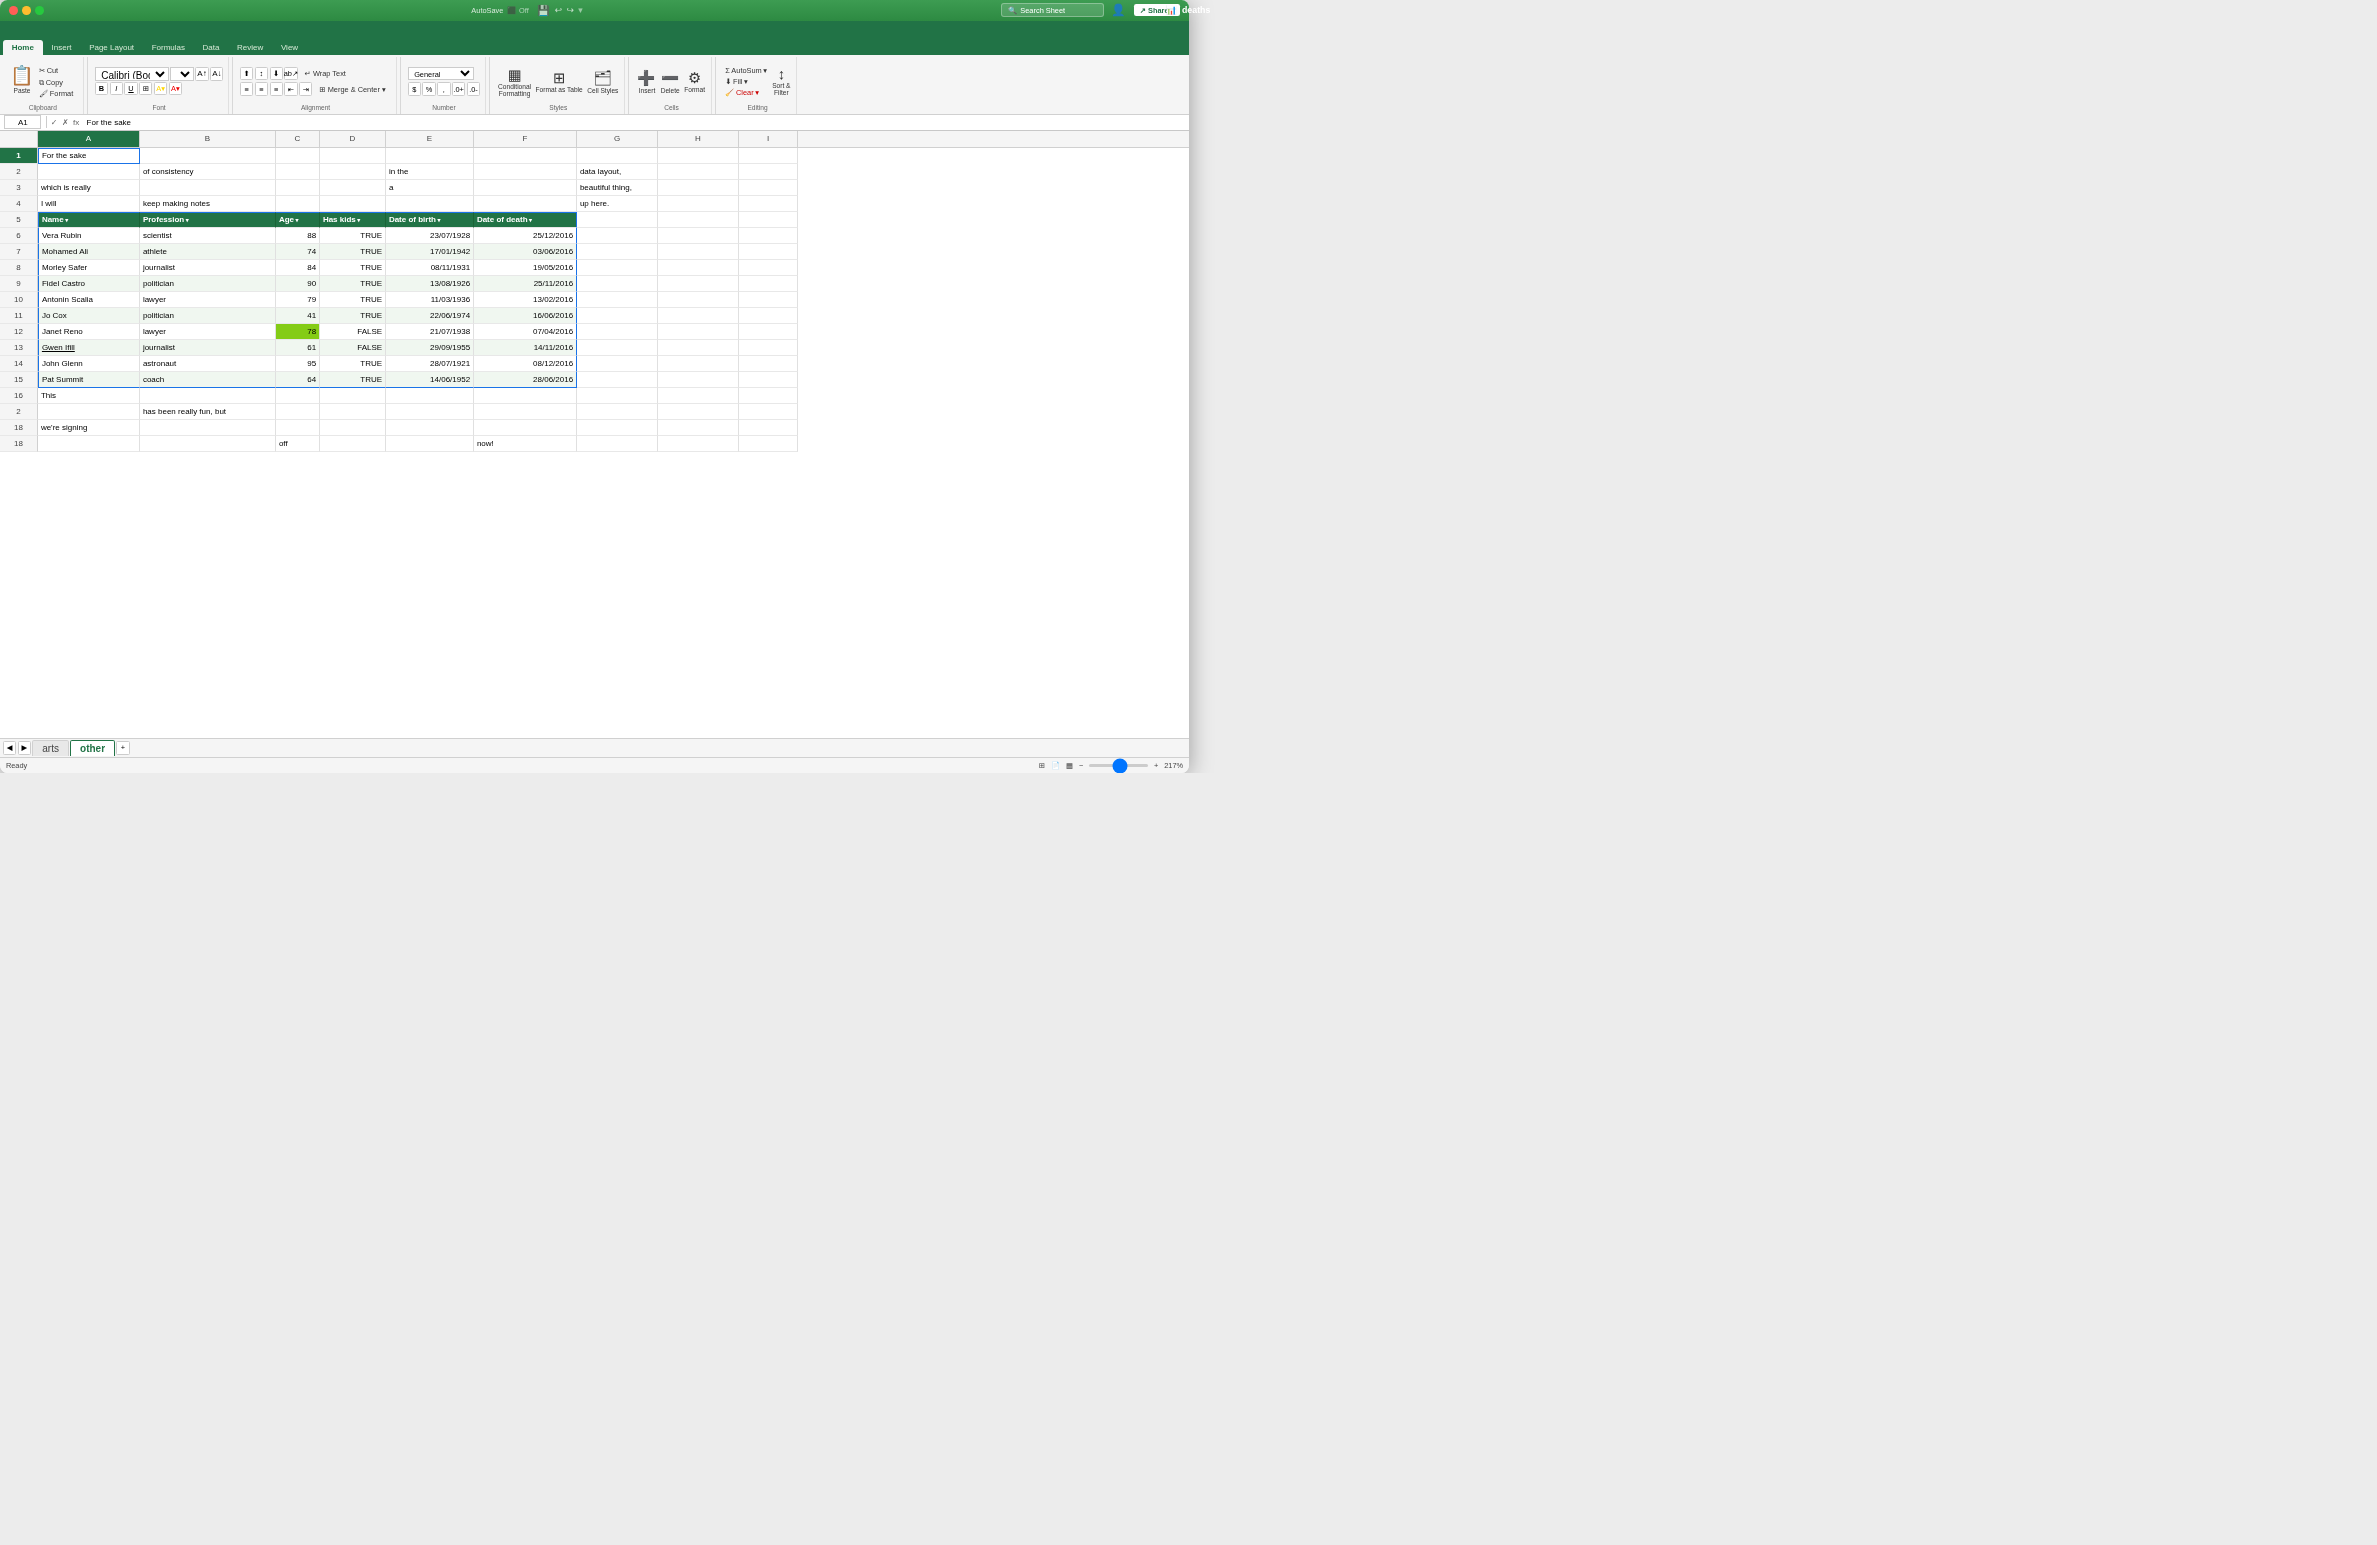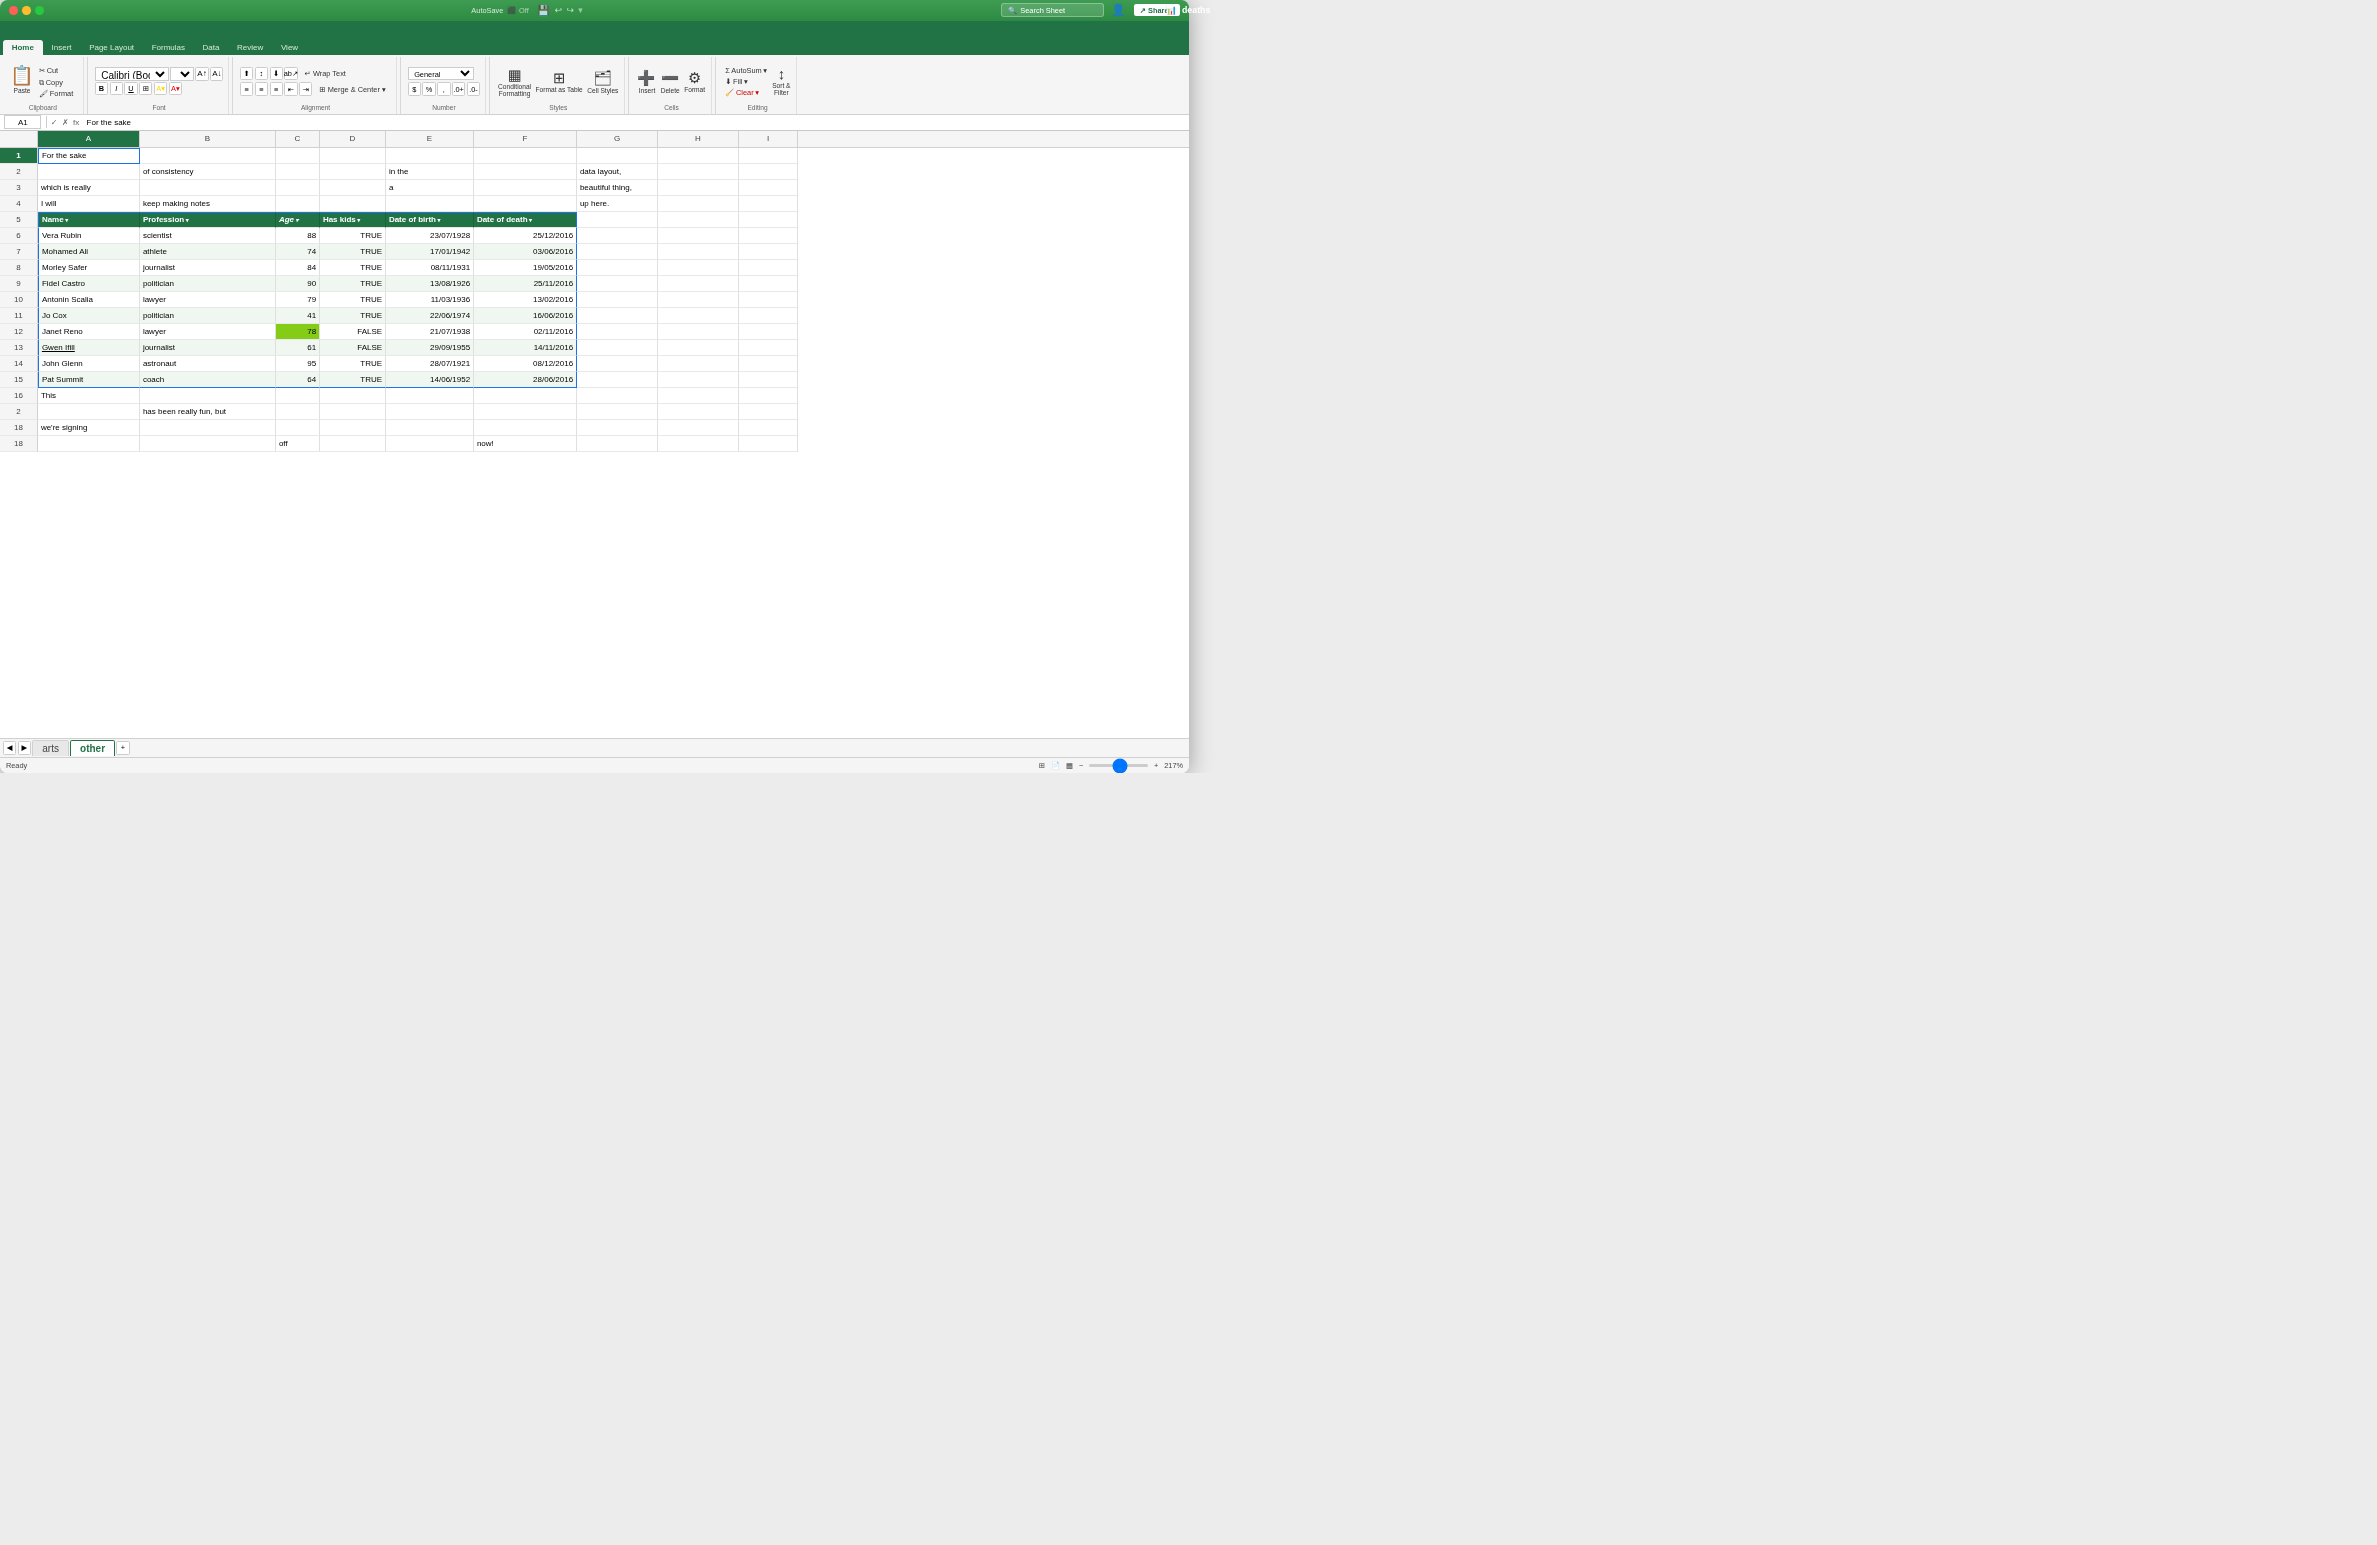--- a/index.html
+++ b/index.html
@@ -411,21 +411,21 @@
         <div class="cell c-f"></div>
         <div class="cell c-g">up here.</div>
         <div class="cell c-h"></div>
         <div class="cell c-i"></div>
       </div>
 
       <div class="grid-row">
         <div class="row-num">5</div>
         <div class="cell c-a table-header" style="border-left:1.5px solid #1a73e8;border-top:1.5px solid #1a73e8;">Name <span class="dropdown-arrow">▾</span></div>
         <div class="cell c-b table-header" style="border-top:1.5px solid #1a73e8;">Profession <span class="dropdown-arrow">▾</span></div>
-        <div class="cell c-c table-header" style="border-top:1.5px solid #1a73e8;font-style:italic;">Age <span class="dropdown-arrow">▾</span></div>
+        <div class="cell c-c table-header" style="border-top:1.5px solid #1a73e8;">Age <span class="dropdown-arrow">▾</span></div>
         <div class="cell c-d table-header" style="border-top:1.5px solid #1a73e8;">Has kids <span class="dropdown-arrow">▾</span></div>
         <div class="cell c-e table-header" style="border-top:1.5px solid #1a73e8;">Date of birth <span class="dropdown-arrow">▾</span></div>
         <div class="cell c-f table-header" style="border-top:1.5px solid #1a73e8;border-right:1.5px solid #1a73e8 !important;">Date of death <span class="dropdown-arrow">▾</span></div>
         <div class="cell c-g"></div>
         <div class="cell c-h"></div>
         <div class="cell c-i"></div>
       </div>
 
       <div class="grid-row">
         <div class="row-num">6</div>
@@ -505,21 +505,21 @@
         <div class="cell c-i"></div>
       </div>
 
       <div class="grid-row">
         <div class="row-num">12</div>
         <div class="cell c-a" style="border-left:1.5px solid #1a73e8;background:#fff;">Janet Reno</div>
         <div class="cell c-b" style="background:#fff;">lawyer</div>
         <div class="cell c-c num" style="background:#84cc16;text-align:right;">78</div>
         <div class="cell c-d num" style="background:#fff;">FALSE</div>
         <div class="cell c-e num" style="background:#fff;">21/07/1938</div>
-        <div class="cell c-f num" style="background:#fff;border-right:1.5px solid #1a73e8 !important;">02/11/2016</div>
+        <div class="cell c-f num" style="background:#fff;border-right:1.5px solid #1a73e8 !important;">07/04/2016</div>
         <div class="cell c-g"></div>
         <div class="cell c-h"></div>
         <div class="cell c-i"></div>
       </div>
 
       <div class="grid-row">
         <div class="row-num">13</div>
         <div class="cell c-a" style="border-left:1.5px solid #1a73e8;background:#f0f7f0;text-decoration:underline;">Gwen Ifill</div>
         <div class="cell c-b" style="background:#f0f7f0;">journalist</div>
         <div class="cell c-c num" style="background:#f0f7f0;">61</div>

